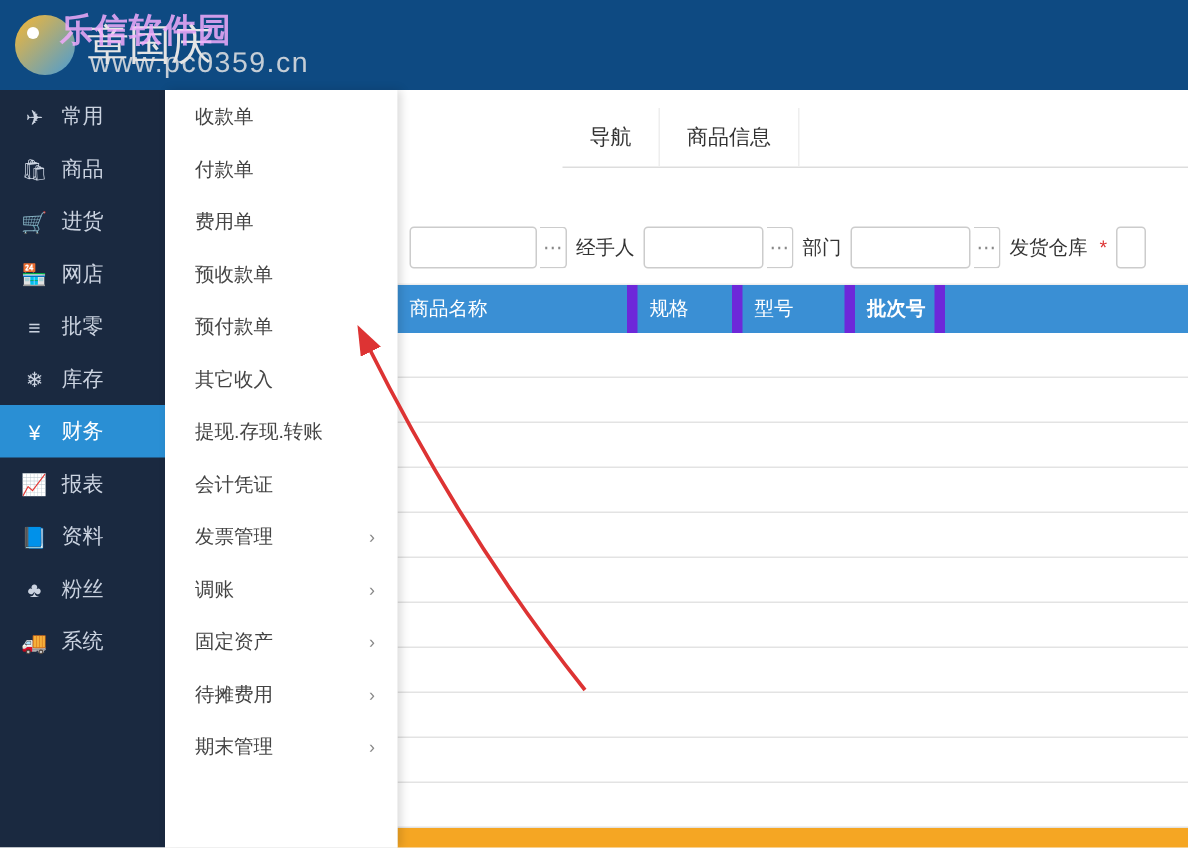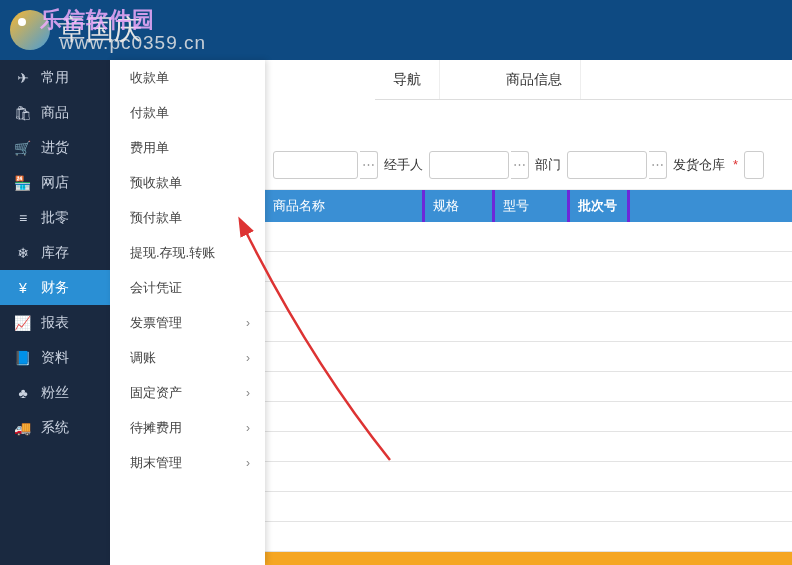--- a/index.html
+++ b/index.html
@@ -29,21 +29,21 @@
     
     .content { margin-left: 265px; padding-top: 40px; height: 505px; position: relative; background:#fff; }
     
     .filter-row { height: 50px; display: flex; align-items: center; gap: 6px; padding: 0 8px; background: #fff; border-bottom: 1px solid #eee; font-size: 13px; color: #333; }
     .filter-input { height: 28px; border: 1px solid #ccc; border-radius: 3px; padding: 0 6px; font-size: 12px; }
     .filter-input.w80{width:80px;} .filter-input.w70{width:85px;}
     .picker { width: 18px; text-align: center; color: #888; border: 1px solid #ccc; border-left: none; height: 28px; line-height: 26px; border-radius: 0 3px 3px 0; margin-left: -4px; cursor: pointer; }
     .req { color: #d33; margin-left: 2px; }
     
     .grid-head { display: flex; background: #3a8fd4; color: #fff; height: 32px; align-items: stretch; font-size: 13px; }
-    .gh { border-right: 3px solid #6d28d9; display: flex; align-items: center; padding-left: 8px; }
+    .gh { border-right: 7px solid #6d28d9; display: flex; align-items: center; padding-left: 8px; }
     .grid-body { background:#fff; }
     .grow { height: 30px; border-bottom: 1px solid #e3e3e3; }
     .y-row { background: #f5a623; height: 28px; }
     
     .arrow-svg { position: absolute; left: 230px; top: 210px; z-index: 20; pointer-events: none; }
   </style>
 </head>
 <body>
 
 <div class="topbar">
@@ -112,20 +112,23 @@
     <div class="sub-item">
       <span>费用单</span>
     </div>
     <div class="sub-item">
       <span>预收款单</span>
     </div>
     <div class="sub-item">
       <span>预付款单</span>
     </div>
     <div class="sub-item">
+      <span>其它收入</span>
+    </div>
+    <div class="sub-item">
       <span>提现.存现.转账</span>
     </div>
     <div class="sub-item">
       <span>会计凭证</span>
     </div>
     <div class="sub-item">
       <span>发票管理</span>
       <span class="chev">›</span>
     </div>
     <div class="sub-item">
@@ -140,21 +143,21 @@
       <span>待摊费用</span>
       <span class="chev">›</span>
     </div>
     <div class="sub-item">
       <span>期末管理</span>
       <span class="chev">›</span>
     </div>
   </div>
 
 <div class="content">
-  <div class="tabbar" id="tabbar" style="position:absolute;top:0;left:0;right:0;gap:48px;">
+  <div class="tabbar" id="tabbar" style="position:absolute;top:12px;left:0;right:0;">
       <div class="tab">
         <span>导航</span>
       </div>
       <div class="tab">
         <span>商品信息</span>
       </div>
     </div>
 
   <div class="filter-row" style="margin-top:40px;">
     <input class="filter-input w70" style="">

